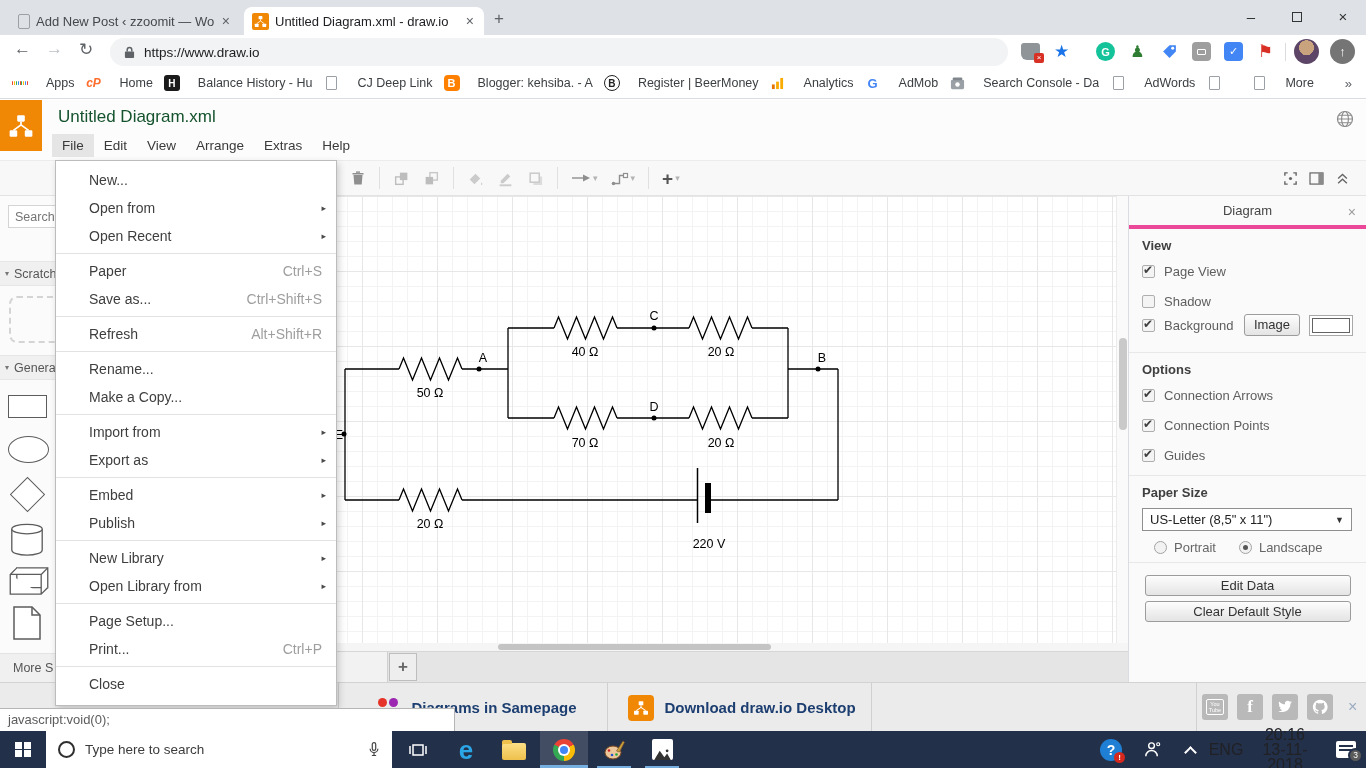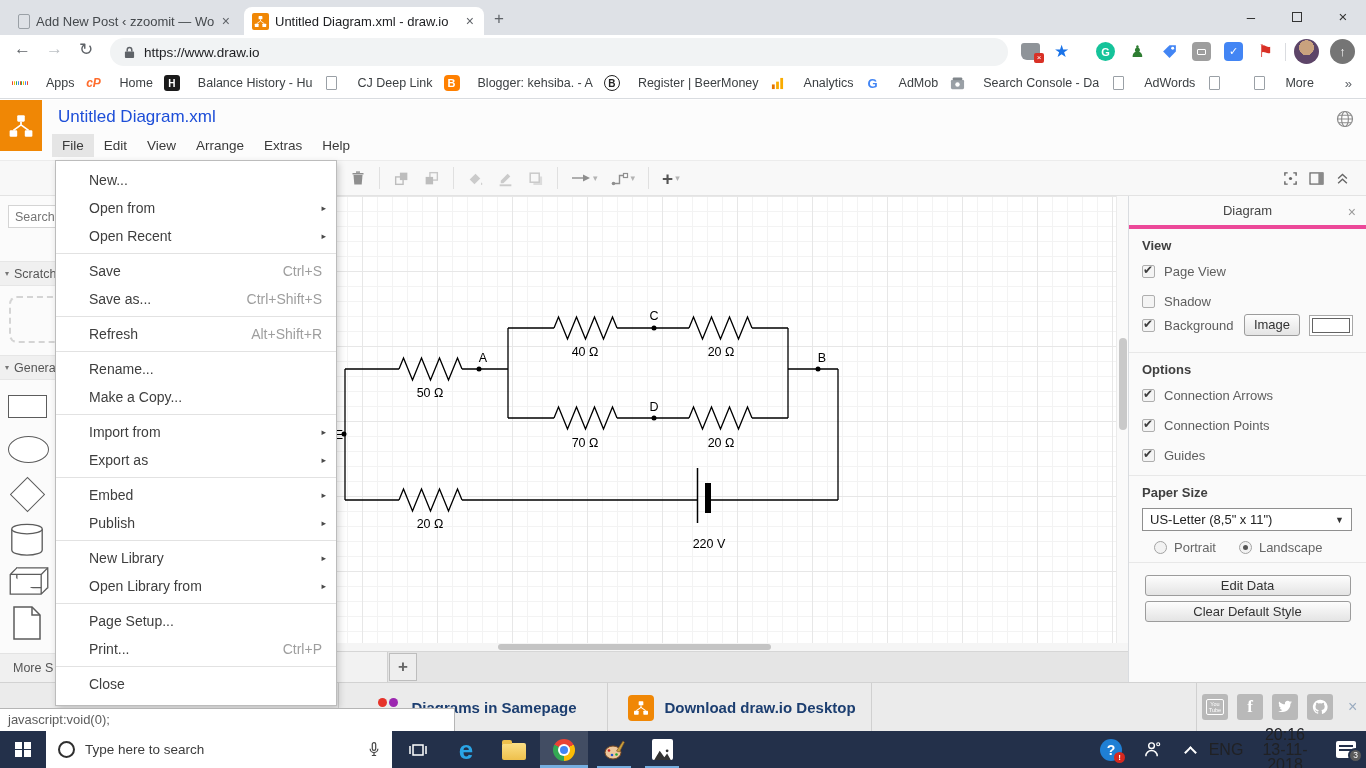--- a/index.html
+++ b/index.html
@@ -39,21 +39,21 @@
   .bm{display:flex;align-items:center;gap:18px;white-space:nowrap;overflow:hidden}
   .bm .ic{flex:none;display:flex;align-items:center;justify-content:center;width:16px;height:16px}
   .pgico{width:11px;height:14px;border:1.3px solid #9aa0a6;border-radius:1px}
   #bm-overflow{position:absolute;right:14px;color:#5f6368;font-size:13px}
   .appsgrid{display:grid;grid-template-columns:repeat(3,4px);grid-gap:1px}
   .appsgrid i{width:4px;height:4px;border-radius:1px}
 
   
   #appheader{left:0;top:100px;width:1366px;height:60px;background:#fcfcfc}
   #dlogo{left:0;top:100px;width:42px;height:51px;background:#F08705;display:flex;align-items:center;justify-content:center}
-  #apptitle{left:58px;top:107px;font-size:17px;color:#1d4ed8}
+  #apptitle{left:58px;top:107px;font-size:17px;color:#14532d}
   #menubar{left:52px;top:134px;display:flex;font-size:13.5px;color:#3a3a3a}
   .menu-item{padding:4px 10px}
   .menu-item.active{background:#e5e5e5}
   #globe{right:12px;top:110px}
 
   
   #toolbar{left:0;top:160px;width:1366px;height:36px;background:#f8f8f8;border-top:1px solid #ececec;border-bottom:1px solid #e3e3e3}
   #toolbar-items{position:absolute;left:350px;top:0;height:34px;display:flex;align-items:center;gap:13px}
   .tsep{width:1px;height:22px;background:#e0e0e0}
   .tcaret{font-size:9px;color:#b3b3b3;margin-left:2px}
@@ -576,21 +576,21 @@
     <span class="btn wide-btn">Edit Data</span>
     <span class="btn wide-btn">Clear Default Style</span>
   </div>
 </div>
 
 <div class="abs" id="filemenu">
   <div class="mi"><span>New...</span></div>
   <div class="mi"><span>Open from</span><span class="sub">▸</span></div>
   <div class="mi"><span>Open Recent</span><span class="sub">▸</span></div>
   <div class="msep"></div>
-  <div class="mi"><span class="sc">Ctrl+S</span><span>Save</span></div>
+  <div class="mi"><span class="sc">Ctrl+S</span><span>Paper</span></div>
   <div class="mi"><span class="sc">Ctrl+Shift+S</span><span>Save as...</span></div>
   <div class="msep"></div>
   <div class="mi"><span class="sc">Alt+Shift+R</span><span>Refresh</span></div>
   <div class="msep"></div>
   <div class="mi"><span>Rename...</span></div>
   <div class="mi"><span>Make a Copy...</span></div>
   <div class="msep"></div>
   <div class="mi"><span>Import from</span><span class="sub">▸</span></div>
   <div class="mi"><span>Export as</span><span class="sub">▸</span></div>
   <div class="msep"></div>

